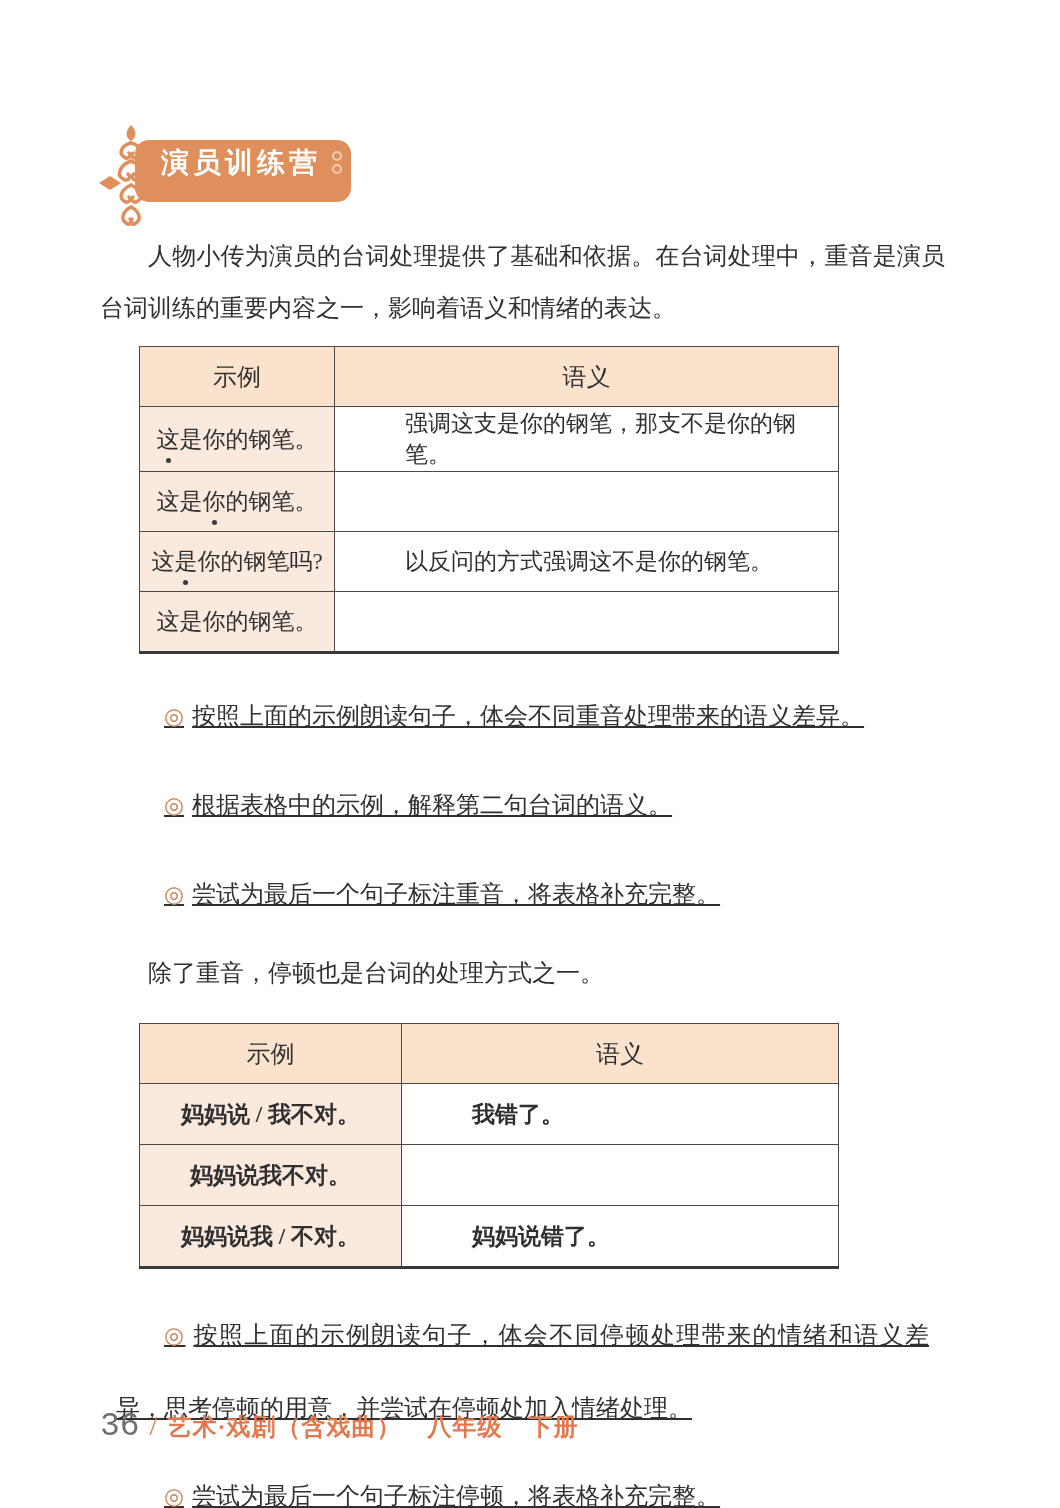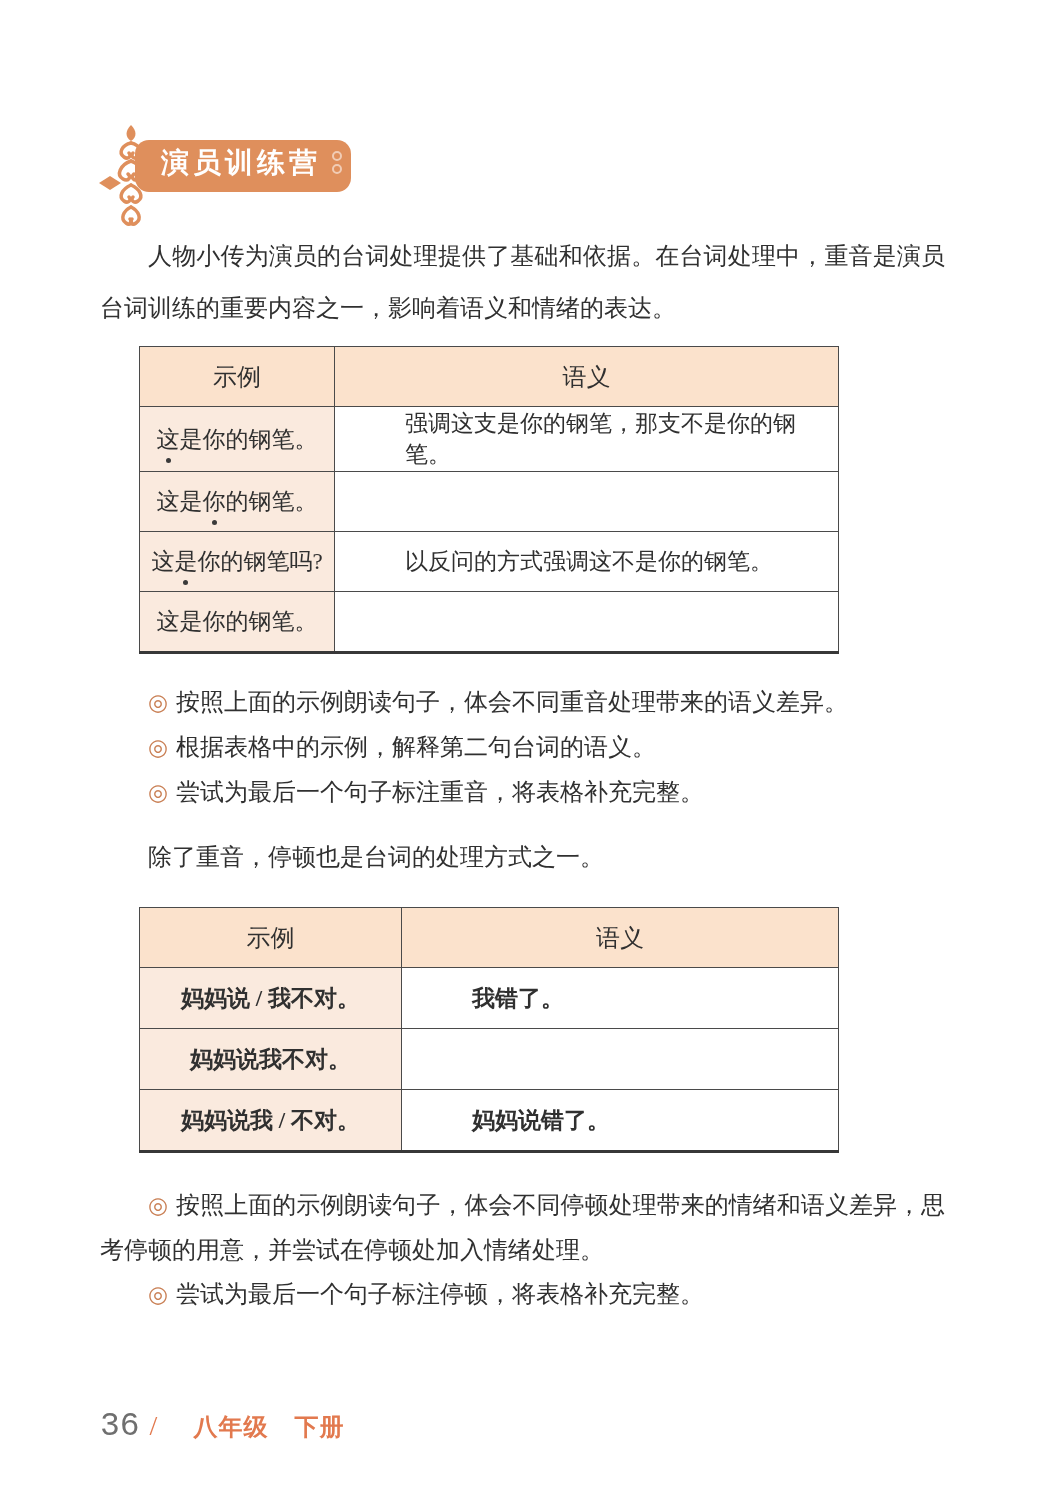--- a/index.html
+++ b/index.html
@@ -20,21 +20,21 @@
     overflow:hidden;
   }
   .content{margin:0 115px 0 100px;}
   
   .banner-wrap{position:relative;height:107px;padding-top:123px;}
   .ornament{position:absolute;left:-2px;top:123px;width:58px;height:112px;}
   .banner{
     position:absolute;left:35px;top:140px;
     background:var(--accent_orange);color:#fff;
     border-radius:14px;height:46px;line-height:46px;
-    padding:0 30px 6px 26px;
+    padding:0 30px 16px 26px;
     font-size:28px;font-weight:bold;letter-spacing:4px;
   }
   .banner-deco{position:absolute;right:7px;top:10px;width:14px;height:27px;}
   
   .para{font-size:24px;line-height:52px;text-indent:2em;text-align:justify;margin:0;}
   
   table.demo{
     border-collapse:collapse;margin-left:39px;width:700px;
     border:1.5px solid var(--border_dark);
     border-bottom:3px solid #383838;
@@ -49,21 +49,21 @@
   table.demo td{height:57px;}
   table.demo td.ex{background:var(--table_col_bg);text-align:center;}
   table.demo td.mean{background:#fff;text-align:left;padding-left:70px;}
   #pause-table td{height:58px;font-weight:bold;}
   .emph{position:relative;display:inline-block;}
   .emph::after{
     content:"";position:absolute;left:50%;bottom:-8px;margin-left:-2.5px;
     width:5px;height:5px;border-radius:50%;background:#3a3a3a;
   }
   
-  .task{margin:0;font-size:24px;line-height:44px;text-indent:2em;text-align:justify;}
+  .task{margin:16px;font-size:24px;line-height:72px;text-indent:2em;text-align:justify;text-decoration:underline;}
   .task-icon{color:var(--bullet_orange);margin-right:8px;font-size:23px;}
   
   .mt-table1{margin-top:12px;}
   .mt-tasks1{margin-top:26px;}
   .mt-para2{margin-top:16px;}
   .mt-table2{margin-top:24px;}
   .mt-tasks2{margin-top:30px;}
   
   .footer{
     position:absolute;left:100px;top:1374px;
@@ -175,15 +175,16 @@
   <div class="mt-tasks2">
     <p class="task"><span class="task-icon">◎</span><span>按照上面的示例朗读句子，体会不同停顿处理带来的情绪和语义差异，思考停顿的用意，并尝试在停顿处加入情绪处理。</span></p>
     <p class="task"><span class="task-icon">◎</span><span>尝试为最后一个句子标注停顿，将表格补充完整。</span></p>
   </div>
 
 </div>
 
 <div class="footer">
   <span class="page-number">36</span>
   <span class="footer-sep">/</span>
+  <span class="footer-text">艺术·戏剧（含戏曲）</span>
   <span class="footer-text footer-gap">八年级</span>
   <span class="footer-text footer-gap">下册</span>
 </div>
 
 </body></html>

